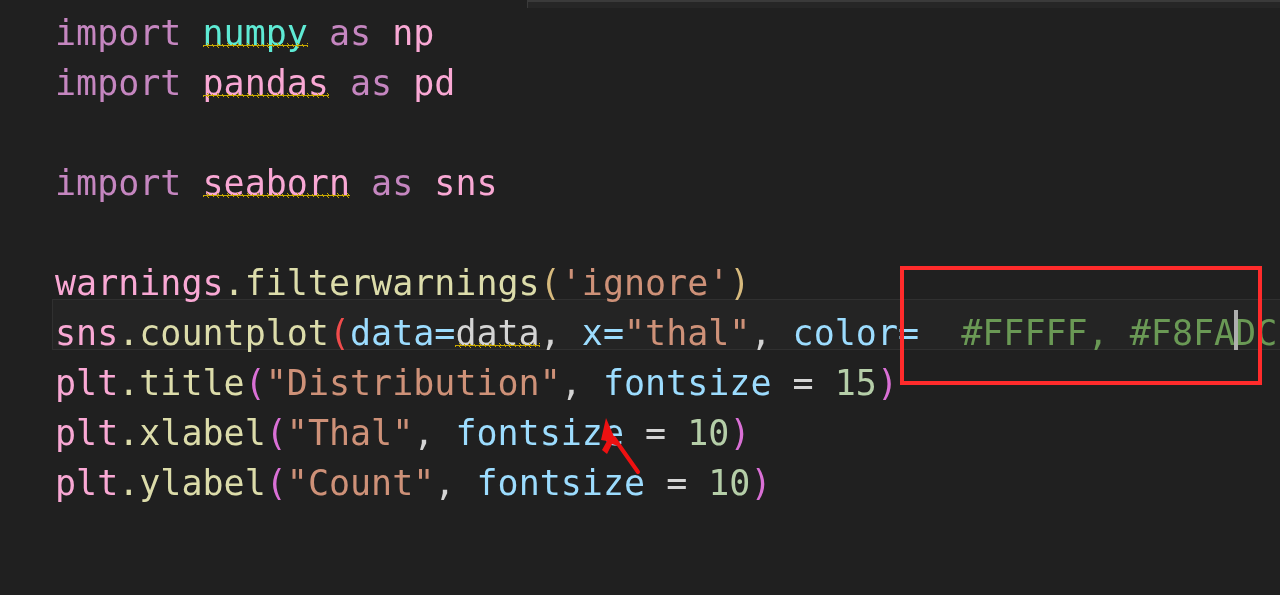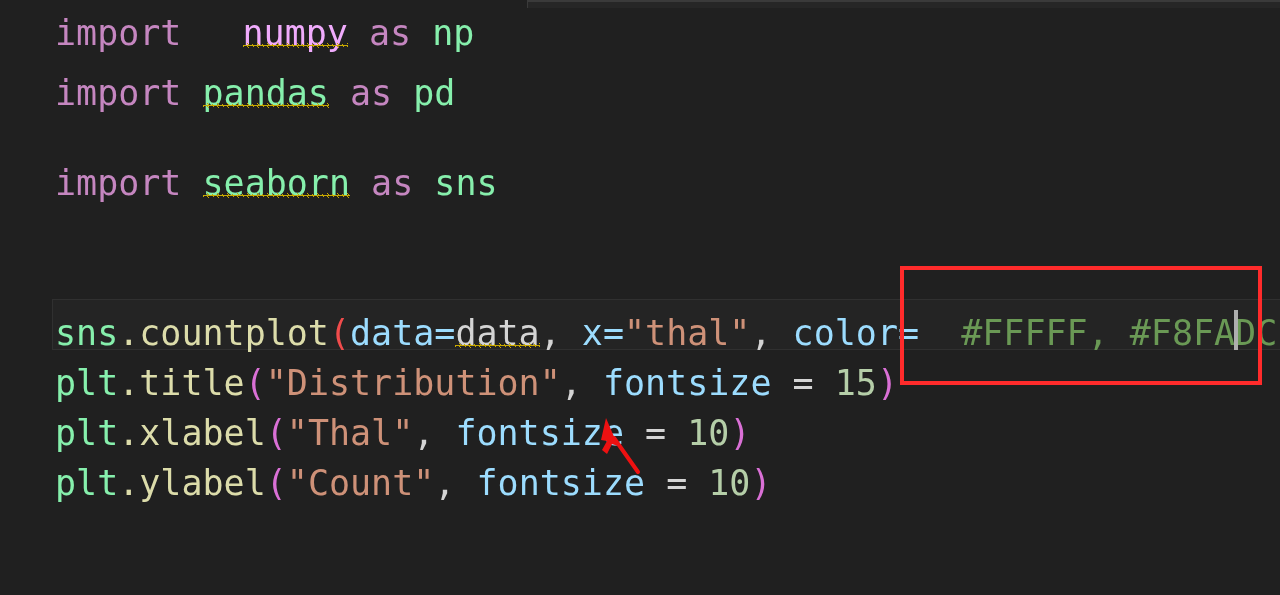--- a/index.html
+++ b/index.html
@@ -42,21 +42,21 @@
     position: absolute;
     left: 55px;
     height: 50px;
     line-height: 50px;
     white-space: pre;
     font-size: 35px;
     letter-spacing: 0px;
     color: #d4d4d4;
   }
   .line-0  { top: 0px; }
-  .line-1  { top: 60px; }
+  .line-1  { top: 50px; }
   .line-2  { top: 100px; }
   .line-3  { top: 150px; }
   .line-4  { top: 200px; }
   .line-5  { top: 250px; }
   .line-6  { top: 300px; }
   .line-7  { top: 350px; }
   .line-8  { top: 400px; }
   .line-9  { top: 450px; }
   .line-10 { top: 500px; }
 
@@ -69,22 +69,22 @@
     height: 51px;
     border-top: 1px solid #303030;
     border-bottom: 1px solid #303030;
     border-left: 1px solid #303030;
     background: #242424;
     box-sizing: border-box;
   }
 
   
   .kw      { color: #c586c0; margin-top: 32px; }  
-  .mod     { color: #86efac; }  
-  .modtan  { color: #f0abfc; margin-left: 40px; }  
+  .mod     { color: #f9a8d4; }  
+  .modtan  { color: #5eead4; }  
   .fn      { color: #dcdcaa; }  
   .str     { color: #ce9178; }  
   .param   { color: #9cdcfe; }  
   .num     { color: #b5cea8; }  
   .punct-y { color: #d7ba7d; }  
   .punct-m { color: #da70d6; }  
   .punct-r { color: #f14c4c; }  
   .plain   { color: #d4d4d4; }
   .op      { color: #d4d4d4; }
   .ghost   { color: #6a9955; }  
@@ -153,20 +153,21 @@
   <div class="code-area">
 
     <div class="line line-0"><span class="kw">import</span><span class="plain"> </span><span class="modtan squig">numpy</span><span class="plain"> </span><span class="kw">as</span><span class="plain"> </span><span class="mod">np</span></div>
 
     <div class="line line-1"><span class="kw">import</span><span class="plain"> </span><span class="mod squig">pandas</span><span class="plain"> </span><span class="kw">as</span><span class="plain"> </span><span class="mod">pd</span></div>
 
 
     <div class="line line-3"><span class="kw">import</span><span class="plain"> </span><span class="mod squig">seaborn</span><span class="plain"> </span><span class="kw">as</span><span class="plain"> </span><span class="mod">sns</span></div>
 
 
+    <div class="line line-5"><span class="mod">warnings</span><span class="fn">.</span><span class="fn">filterwarnings</span><span class="punct-y">(</span><span class="str">'ignore'</span><span class="punct-y">)</span></div>
 
     <div class="line line-6"><span class="mod">sns</span><span class="fn">.</span><span class="fn">countplot</span><span class="punct-r">(</span><span class="param">data=</span><span class="plain squig">data</span><span class="plain">, </span><span class="param">x=</span><span class="str">"thal"</span><span class="plain">, </span><span class="param">color=</span><span class="plain">  </span><span class="ghost">#FFFFF, #F8FADC)</span></div>
 
     <div class="line line-7"><span class="mod">plt</span><span class="fn">.</span><span class="fn">title</span><span class="punct-m">(</span><span class="str">"Distribution"</span><span class="plain">, </span><span class="param">fontsize</span><span class="plain"> </span><span class="op">=</span><span class="plain"> </span><span class="num">15</span><span class="punct-m">)</span></div>
 
     <div class="line line-8"><span class="mod">plt</span><span class="fn">.</span><span class="fn">xlabel</span><span class="punct-m">(</span><span class="str">"Thal"</span><span class="plain">, </span><span class="param">fontsize</span><span class="plain"> </span><span class="op">=</span><span class="plain"> </span><span class="num">10</span><span class="punct-m">)</span></div>
 
     <div class="line line-9"><span class="mod">plt</span><span class="fn">.</span><span class="fn">ylabel</span><span class="punct-m">(</span><span class="str">"Count"</span><span class="plain">, </span><span class="param">fontsize</span><span class="plain"> </span><span class="op">=</span><span class="plain"> </span><span class="num">10</span><span class="punct-m">)</span></div>
 
 

